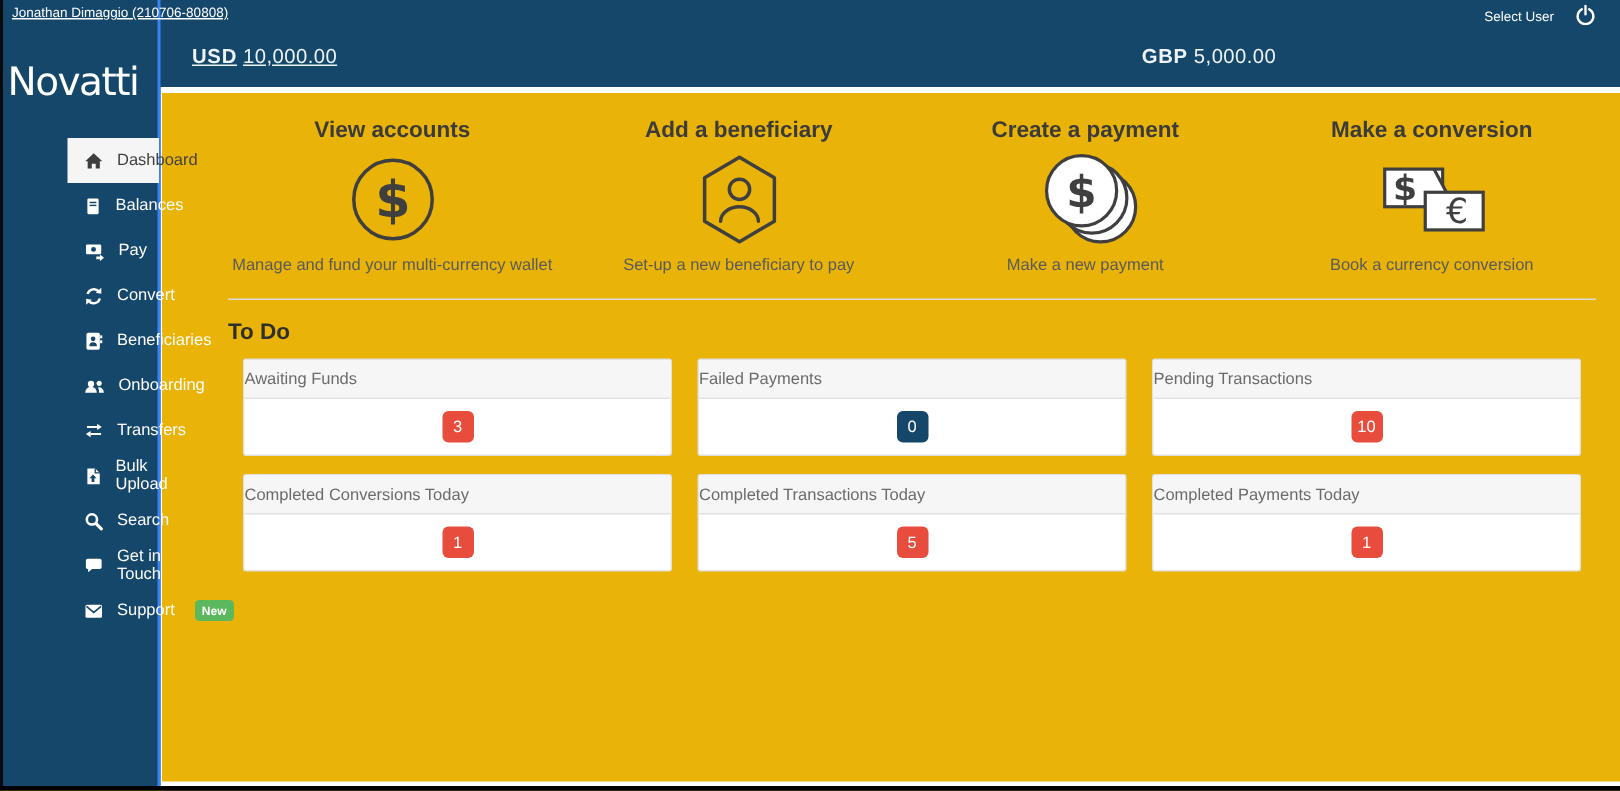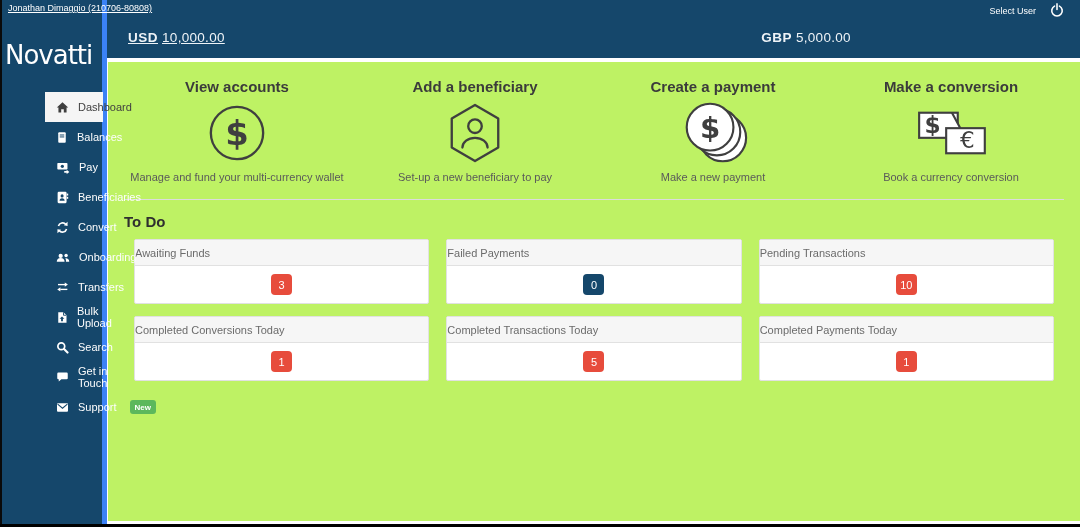--- a/index.html
+++ b/index.html
@@ -15,33 +15,33 @@
   .select-user { position:absolute; right:44px; top:6px; font-size:9px; color:#fff; cursor:pointer; }
   .power-btn { position:absolute; right:16px; top:3px; width:14px; height:14px; cursor:pointer; }
   .currency { position:absolute; top:30px; font-size:13.5px; color:#eef3f7; letter-spacing:.3px; white-space:nowrap; }
   .currency b { font-weight:bold; margin-right:4px; letter-spacing:.5px; }
   .cur-0 { left:128px;text-decoration:underline; }
   .cur-1 { left:475px; transform:translateX(-50%);margin-top:44px; }
   .cur-2 { left:806px; transform:translateX(-50%); }
 
   
   .sidebar { position:absolute; left:0; top:0; width:107px; height:524px;
-             background:#15476b; z-index:2; border-right:5px solid #3b82f6; border-left:2px solid #0a0a0a; }
+             background:#15476b; z-index:2; border-right:2px solid #3b82f6; border-left:2px solid #0a0a0a; }
   .logo { position:absolute; left:3px; top:40px; width:102px; font-size:26px; color:#fff;
           letter-spacing:-1px; font-family:"DejaVu Sans", sans-serif; font-weight:normal; }
   .menu { position:absolute; left:0; top:92px; right:-1px;margin-left:43px; }
   .menu-item { height:30px; display:flex; align-items:center; gap:9px; padding-left:11px;
                font-size:11px; color:#fdfdfd; cursor:pointer; }
   .menu-item .ic { width:14px; display:flex; justify-content:center; }
   .menu-item.active { background:#f5f5f5; color:#414141; }
   .badge-new { background:#5cb85c; color:#fff; font-size:8px; font-weight:bold;
                padding:2.5px 5px; border-radius:3px; margin-left:4px; }
 
   
-  .main { position:absolute; left:108px; top:62px; right:0; bottom:3px; background:#bef264; z-index:1; }
+  .main { position:absolute; left:108px; top:62px; right:0; bottom:3px; background:#eab308; z-index:1;padding-left:28px; }
   .actions { display:grid; grid-template-columns:repeat(4,1fr); padding:16px 10px 0; }
   .action { text-align:center; cursor:pointer; }
   .action-title { font-size:15px; font-weight:bold; color:#3b3b3b; }
   .action-icon { height:76px; display:flex; align-items:center; justify-content:center; }
   .action-desc { font-size:11px; color:#5a5a5a; }
   .divider { margin:16px 16px 0; border-top:1px solid #dcdcdc; }
   .todo-heading { margin:13px 0 0 16px; font-size:15px; font-weight:bold; color:#2f2f2f; }
   .todo-grid { display:grid; grid-template-columns:repeat(3,1fr); gap:12px 17px; margin:9px 26px 0; }
   .card { border:1px solid #e1e1e1; border-radius:2px; background:#fff; cursor:pointer; }
   .card-h { background:#f6f6f6; border-bottom:1px solid #e1e1e1; height:26px; line-height:26px;
@@ -107,40 +107,40 @@
               <circle cx="7.2" cy="6.5" r="2" fill="#15476b"></circle>
               <path class="sic" d="M9.5 12.3 h3 v-1.6 l3.3 2.7 -3.3 2.7 v-1.6 h-3 z"></path>
             </svg>
           </span>
         <span>Pay</span>
       </div>
 
       <div class="menu-item">
         <span class="ic">
             <svg width="13" height="13" viewBox="0 0 16 16">
+              <path d="M3 6.2 A5.3 5.3 0 0 1 12.2 4.2" fill="none" stroke="#fff" stroke-width="2"></path>
+              <path class="sic" d="M14.2 1 v5 l-4.6 -.8 z"></path>
+              <path d="M13 9.8 A5.3 5.3 0 0 1 3.8 11.8" fill="none" stroke="#fff" stroke-width="2"></path>
+              <path class="sic" d="M1.8 15 v-5 l4.6 .8 z"></path>
+            </svg>
+          </span>
+        <span>Convert</span>
+      </div>
+
+      <div class="menu-item">
+        <span class="ic">
+            <svg width="13" height="13" viewBox="0 0 16 16">
               <rect class="sic" x="2" y="1" width="11" height="14" rx="1.4"></rect>
               <rect class="sic" x="13.2" y="3.2" width="1.8" height="2.4"></rect>
               <rect class="sic" x="13.2" y="7.2" width="1.8" height="2.4"></rect>
               <circle cx="7.5" cy="6" r="1.9" fill="#15476b"></circle>
               <path d="M4.4 12 a3.1 3.1 0 0 1 6.2 0 z" fill="#15476b"></path>
             </svg>
           </span>
         <span>Beneficiaries</span>
-      </div>
-
-      <div class="menu-item">
-        <span class="ic">
-            <svg width="13" height="13" viewBox="0 0 16 16">
-              <path d="M3 6.2 A5.3 5.3 0 0 1 12.2 4.2" fill="none" stroke="#fff" stroke-width="2"></path>
-              <path class="sic" d="M14.2 1 v5 l-4.6 -.8 z"></path>
-              <path d="M13 9.8 A5.3 5.3 0 0 1 3.8 11.8" fill="none" stroke="#fff" stroke-width="2"></path>
-              <path class="sic" d="M1.8 15 v-5 l4.6 .8 z"></path>
-            </svg>
-          </span>
-        <span>Convert</span>
       </div>
 
       <div class="menu-item">
         <span class="ic">
             <svg width="14" height="13" viewBox="0 0 18 16">
               <circle class="sic" cx="6" cy="6" r="2.7"></circle>
               <path class="sic" d="M1 13.5 a5 5 0 0 1 10 0 z"></path>
               <circle class="sic" cx="13" cy="5.5" r="2.2"></circle>
               <path class="sic" d="M12 9 a4.2 4.2 0 0 1 5 4.1 l0 .4 h-4.2 a6.3 6.3 0 0 0 -.8 -4.5 z"></path>
             </svg>

